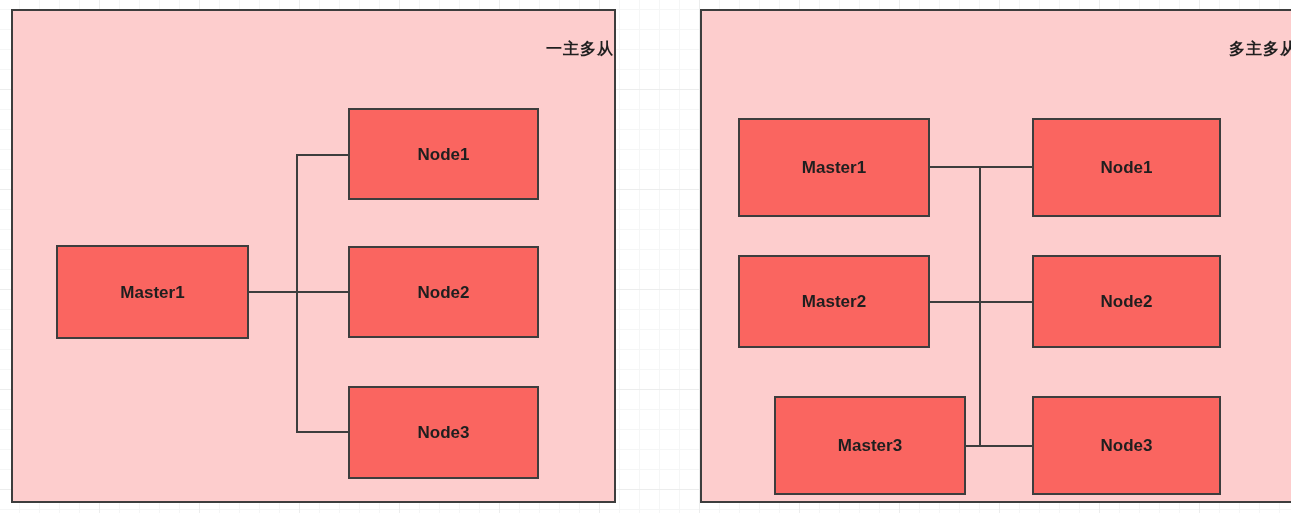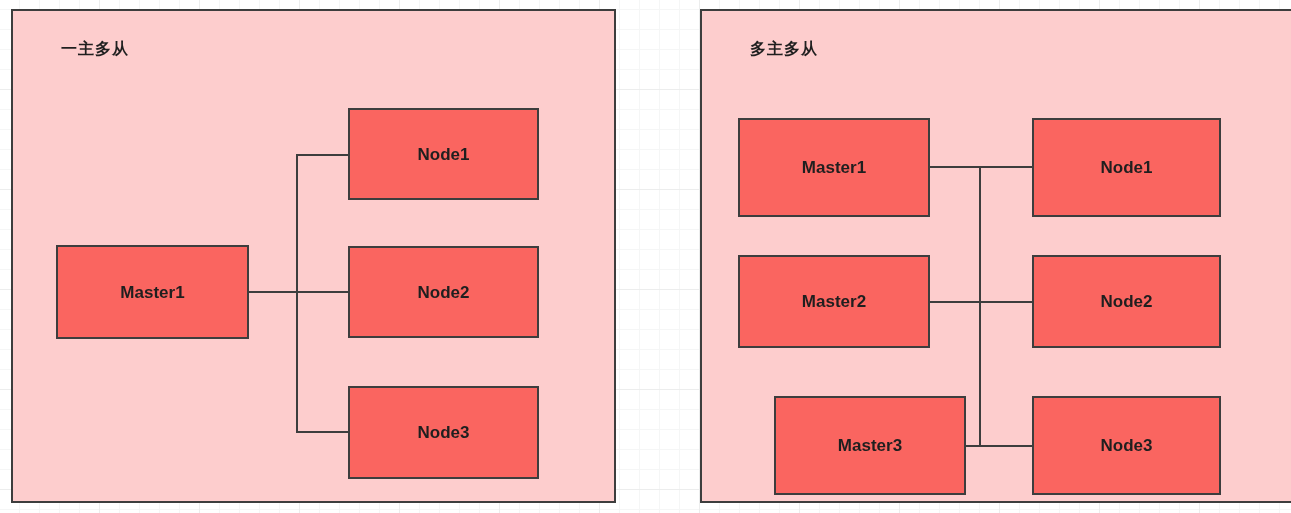--- a/index.html
+++ b/index.html
@@ -31,27 +31,26 @@
     position: absolute;
     box-sizing: border-box;
     background-color: #fdcdcd;
     border: 2px solid #3d3d3d;
   }
   .panel-title {
     position: absolute;
     top: 30px;
     left: 0;
     width: 100%;
-    text-align: left;
+    text-align: right;
     font-size: 16px;
     font-weight: bold;
     color: #1f1f1f;
     letter-spacing: 1px;
     line-height: 1;
-    padding-left: 48px;
   }
   .node-box {
     position: absolute;
     box-sizing: border-box;
     background-color: #fa6560;
     border: 2px solid #3d3d3d;
     display: flex;
     align-items: center;
     justify-content: center;
   }

